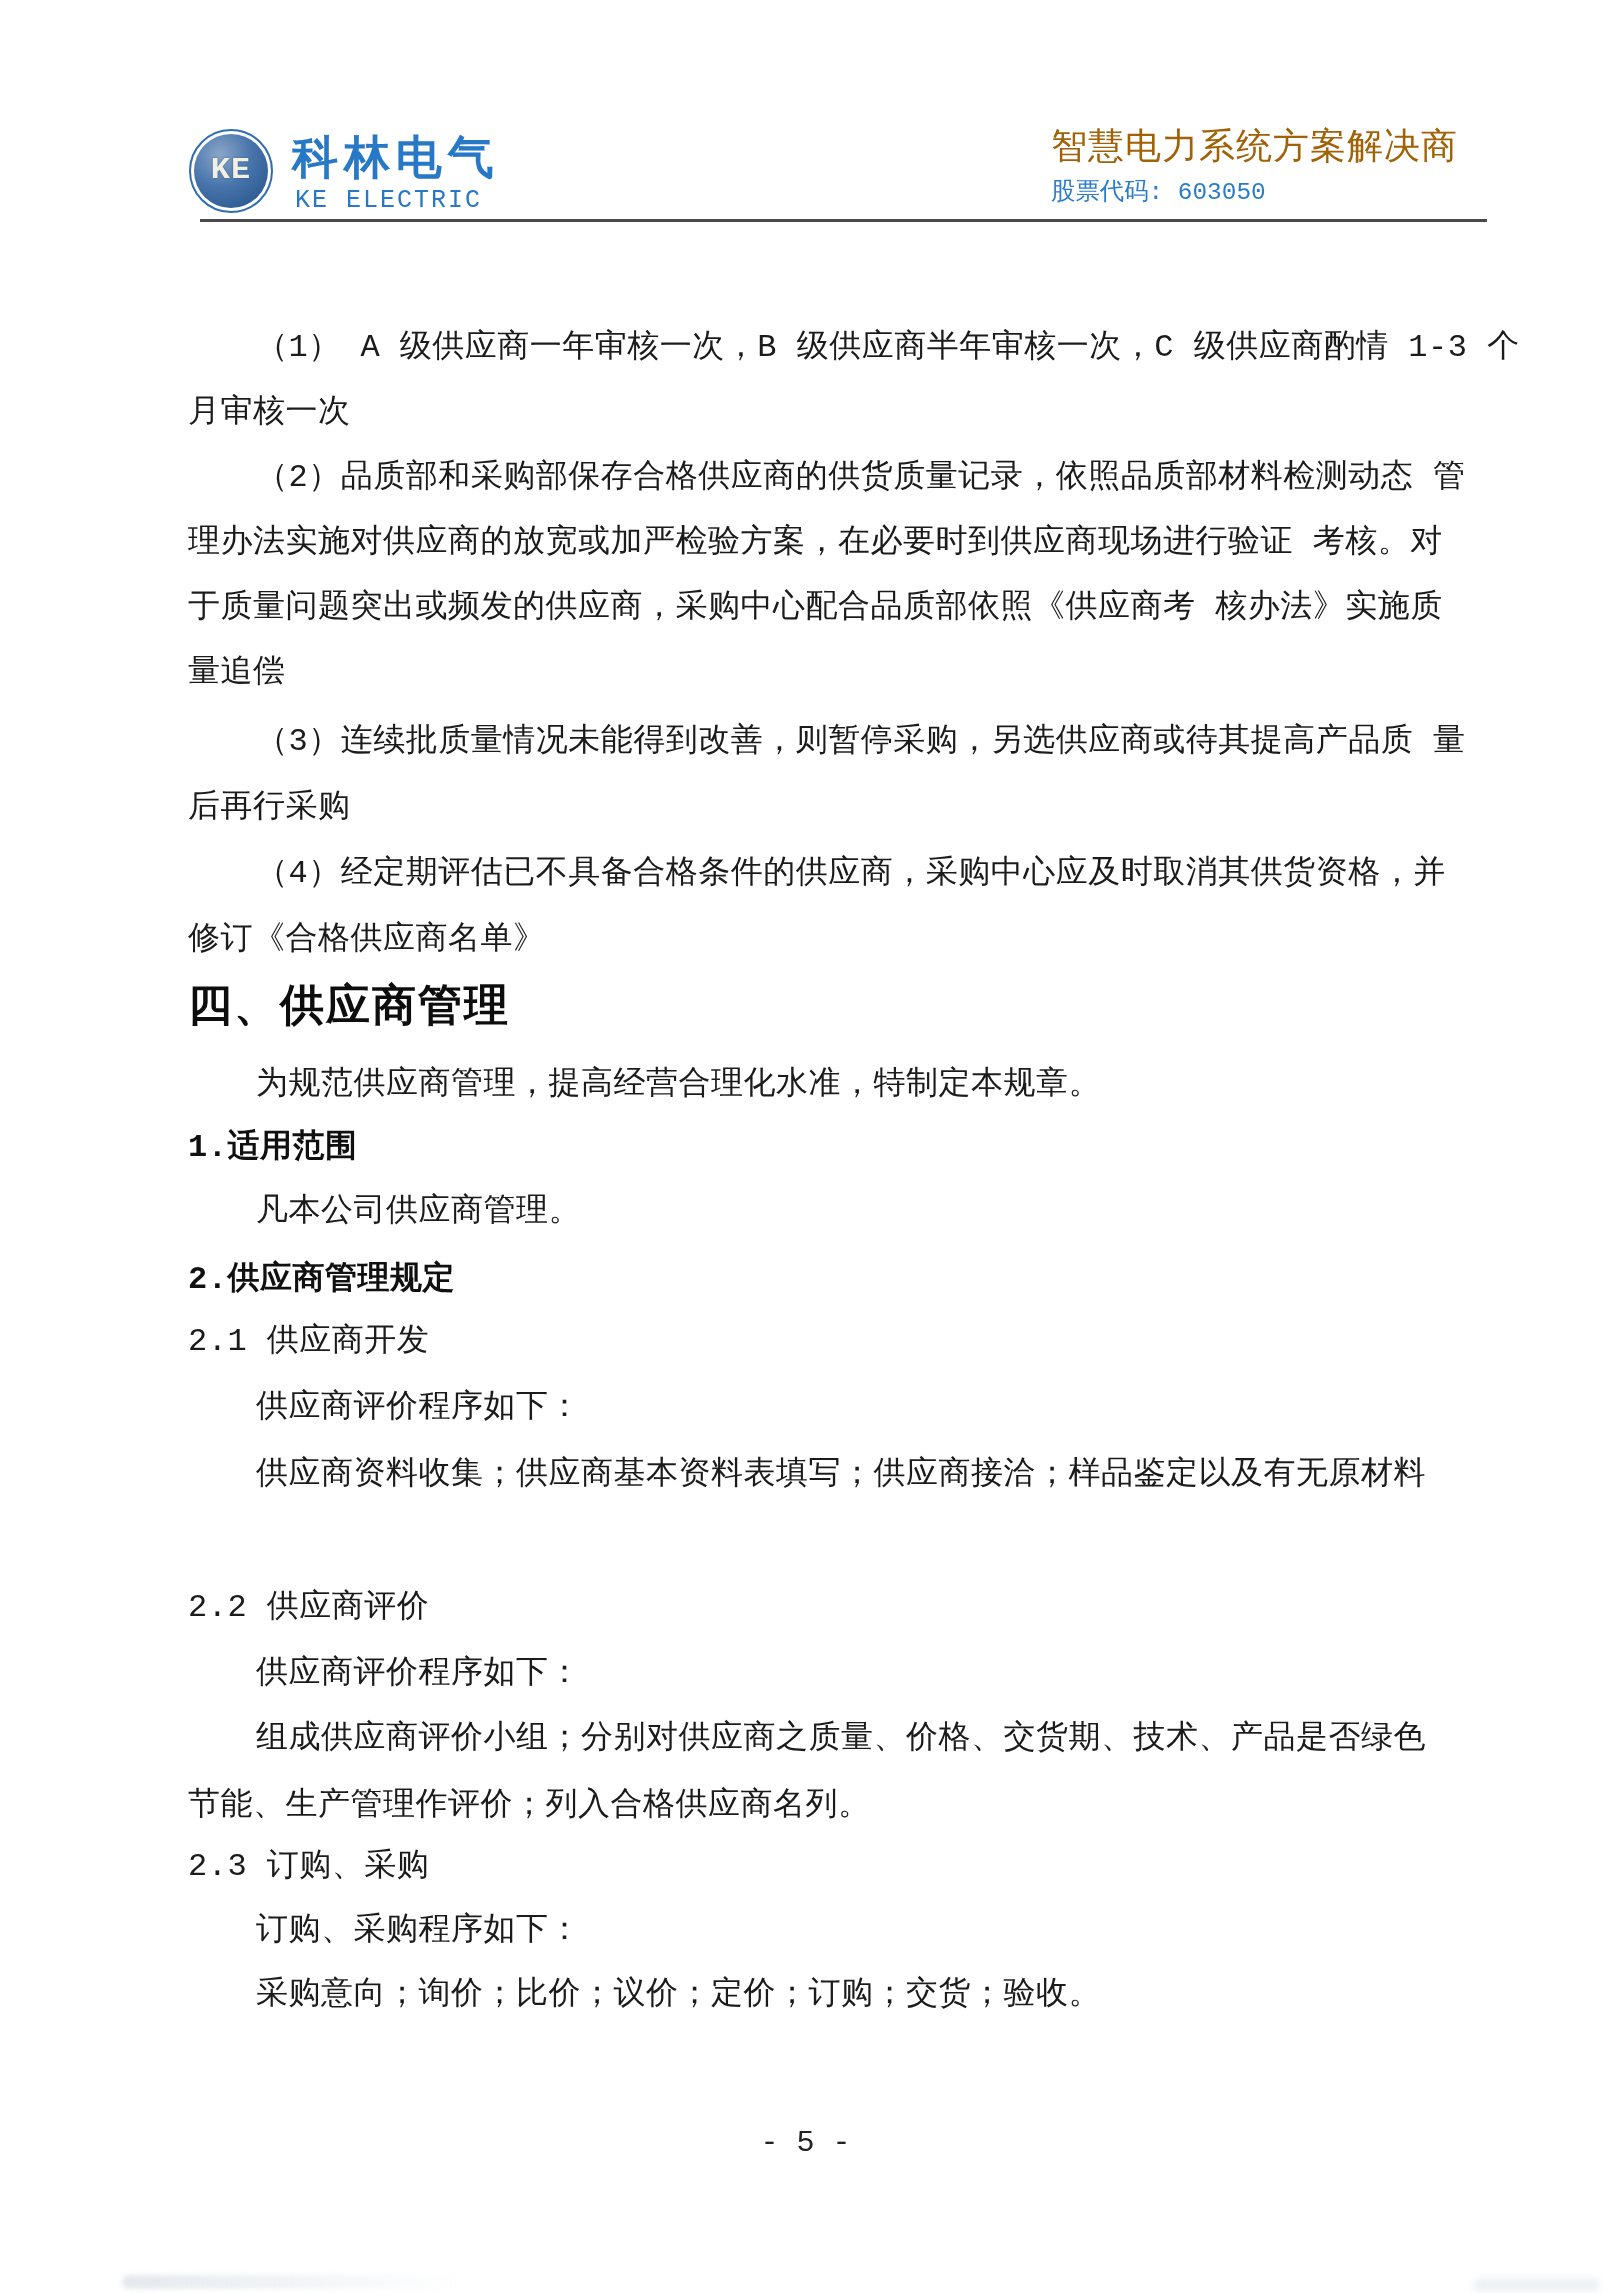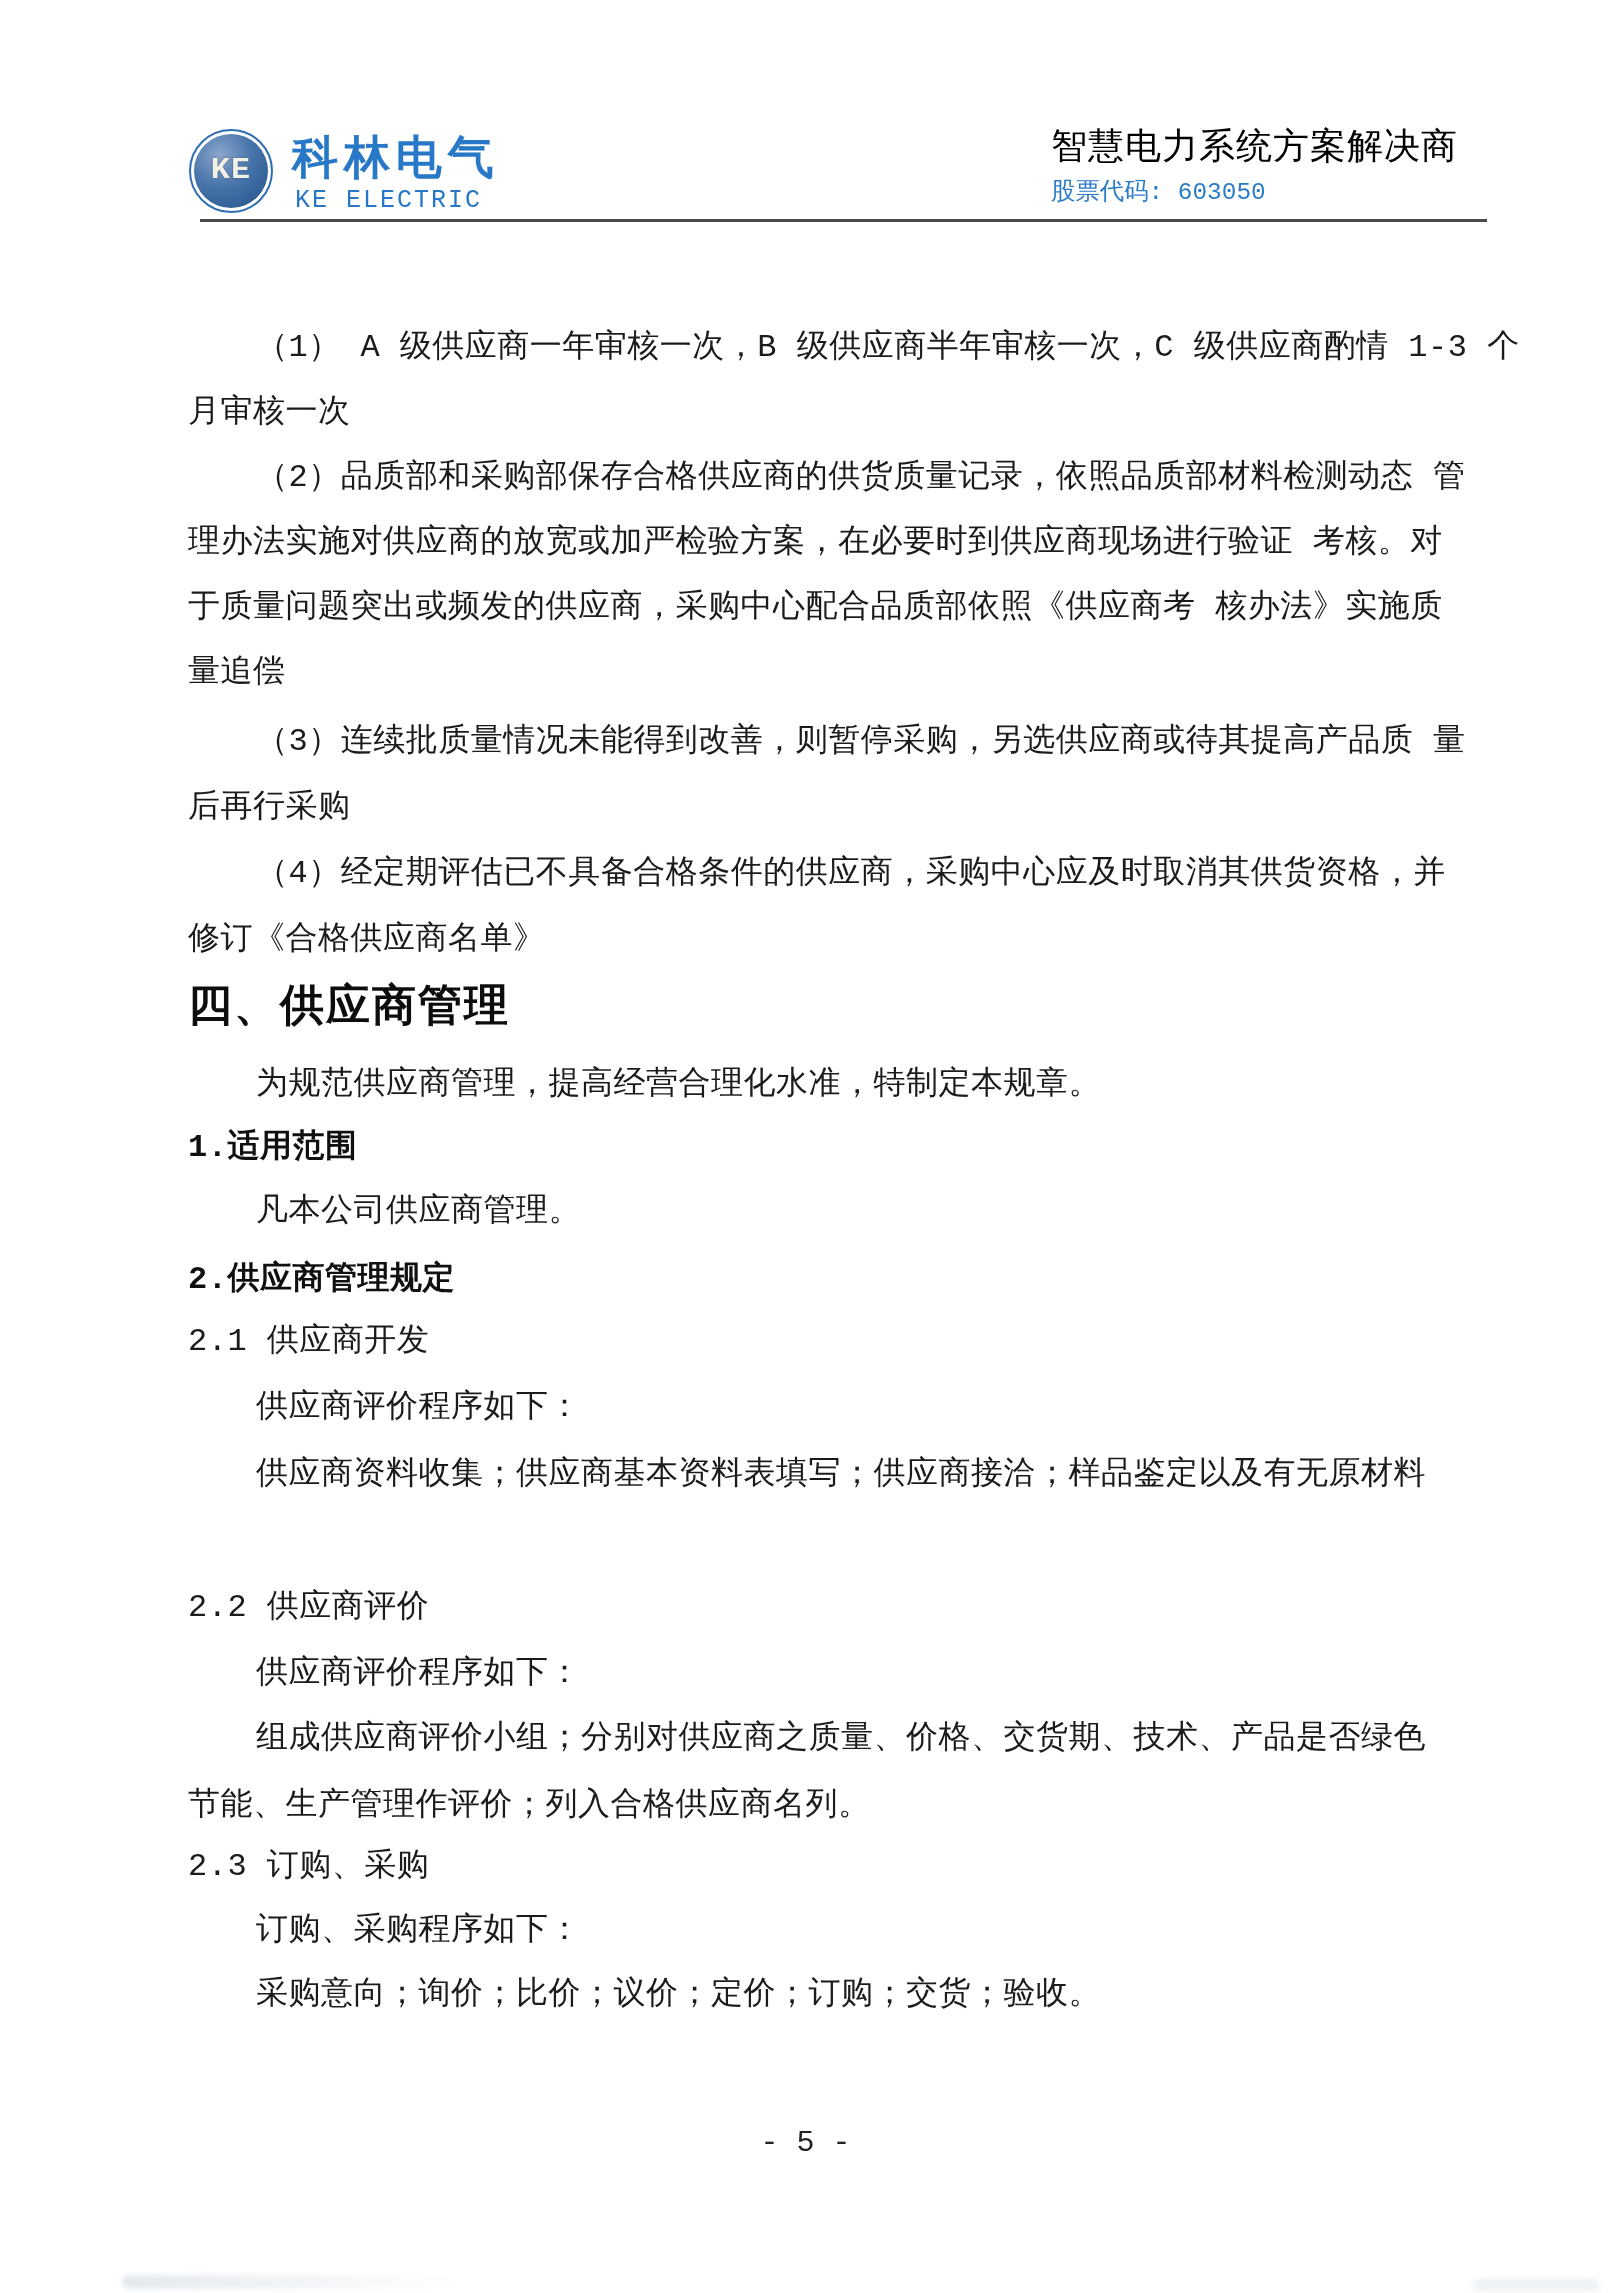--- a/index.html
+++ b/index.html
@@ -35,21 +35,21 @@
     font-size:46px; font-weight:bold; letter-spacing:5.9px;
     color:#2878c8; line-height:1;
   }
   .company-en {
     position:absolute; left:295px; top:188px;
     font-size:25px; letter-spacing:2px;
     color:#2878c8; line-height:1;
   }
   .tagline {
     position:absolute; left:1051px; top:129px;
-    font-size:36px; color:#000000; letter-spacing:1px; line-height:1.1;text-align:center;
+    font-size:36px; color:#a16207; letter-spacing:1px; line-height:1.1;text-align:center;
   }
   .stock-code {
     position:absolute; left:1051px; top:180px;
     font-size:24.4px; color:#2b7cc7; line-height:1.1;
   }
   .header-rule {
     position:absolute; left:200px; top:219px;
     width:1287px; height:2.9px;
     background:#4a4a4a;
   }

